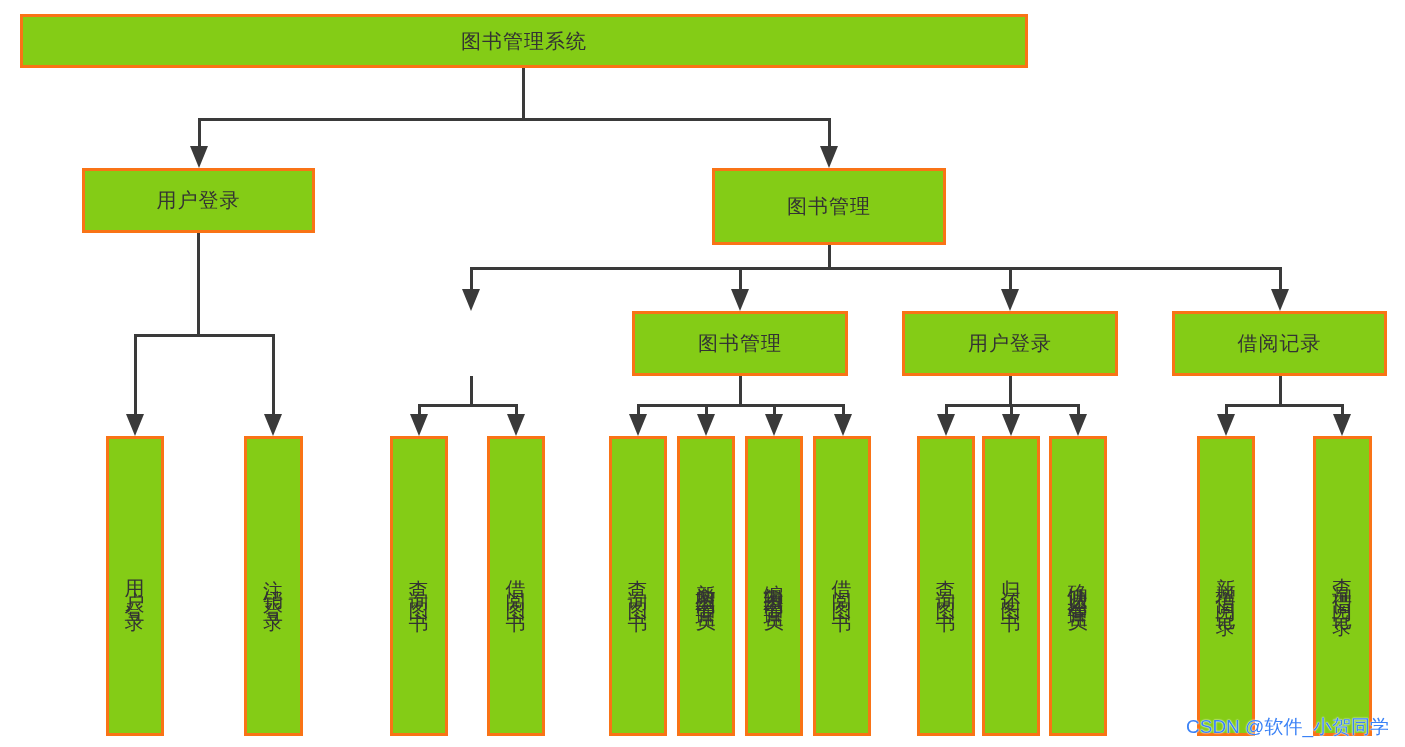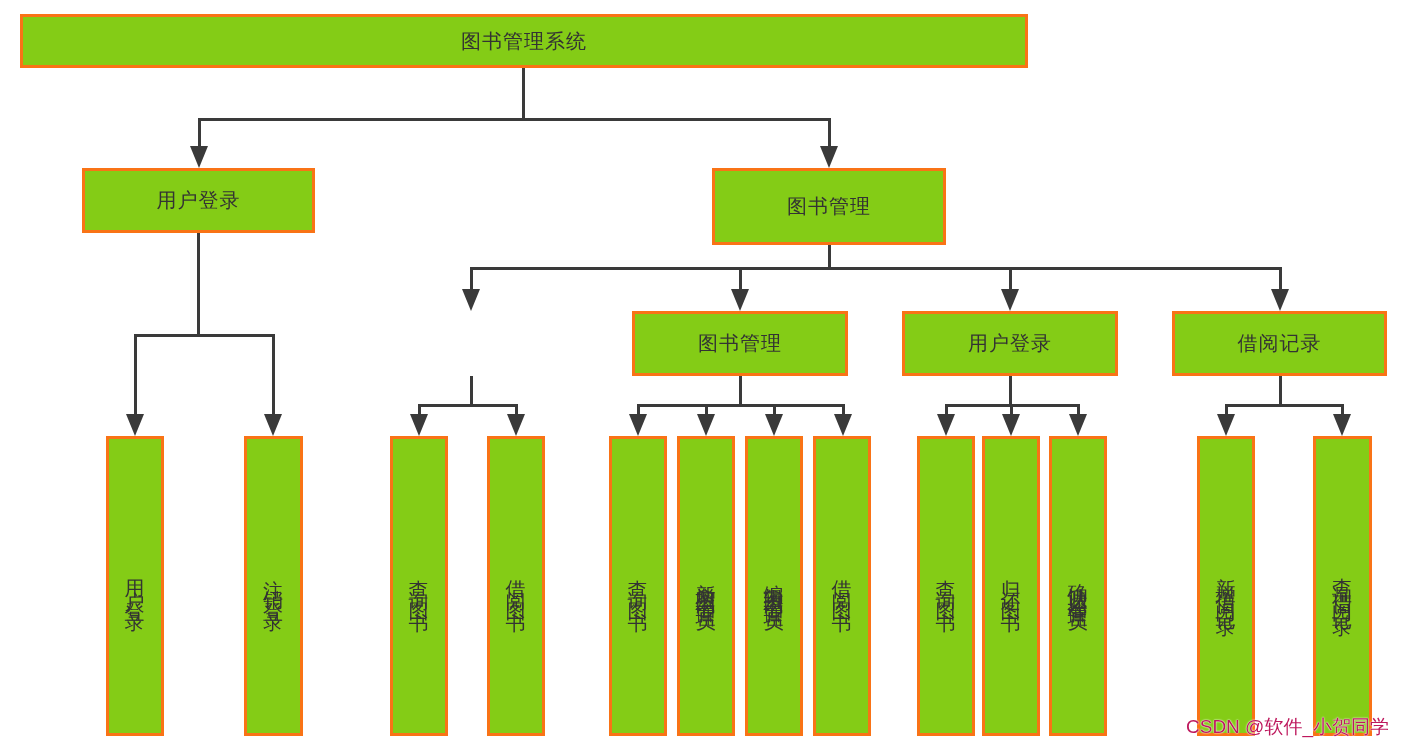--- a/index.html
+++ b/index.html
@@ -26,21 +26,21 @@
   .line{position:absolute;background:#3a3a3a;z-index:1;}
   
   .arrow{
     position:absolute;width:0;height:0;z-index:1;
     border-left:9px solid transparent;border-right:9px solid transparent;
     border-top:22px solid #3a3a3a;
   }
   
   .watermark{
     position:absolute;left:1186px;top:714px;z-index:5;
-    font-size:19px;color:#be185d;white-space:nowrap;
+    font-size:19px;color:#3b82f6;white-space:nowrap;
     text-shadow:0 0 2px #ffffff,0 0 1px #ffffff;
   }
 </style>
 </head>
 <body>
 
 <div id="canvas">
 
   <div class="box" style="left:20px;top:14px;width:1008px;height:54px;">
     <span>图书管理系统</span>

